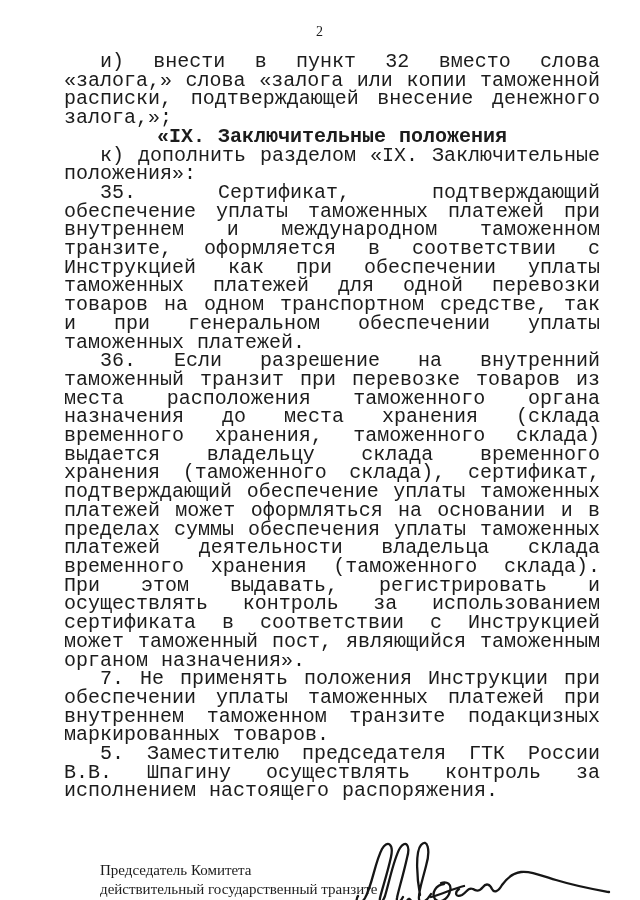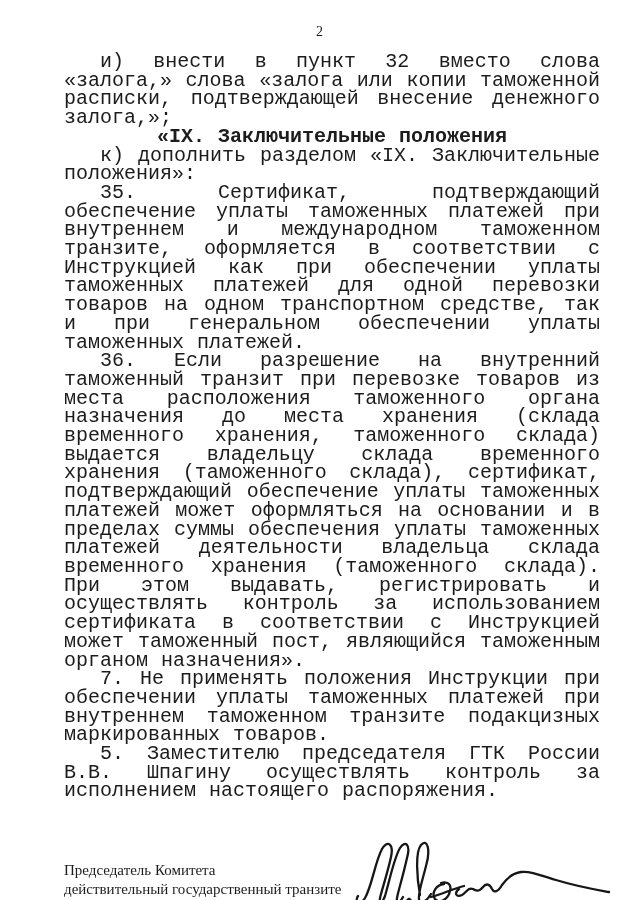--- a/index.html
+++ b/index.html
@@ -37,21 +37,21 @@
     text-align: center;
     font-weight: bold;
   }
   .sig-block {
     position: relative;
     margin: 60px 40px 0 64px;
     height: 110px;
     font-size: 15px;
     line-height: 19.3px;
   }
-  .sig-title-line { white-space: nowrap; }
+  .sig-title-line { white-space: nowrap; margin-left: 36px; }
   .sig-svg {
     position: absolute;
     left: 281px;
     top: -24px;
     width: 277px;
     height: 90px;
   }
   .sig-name {
     position: absolute;
     left: 431px;

